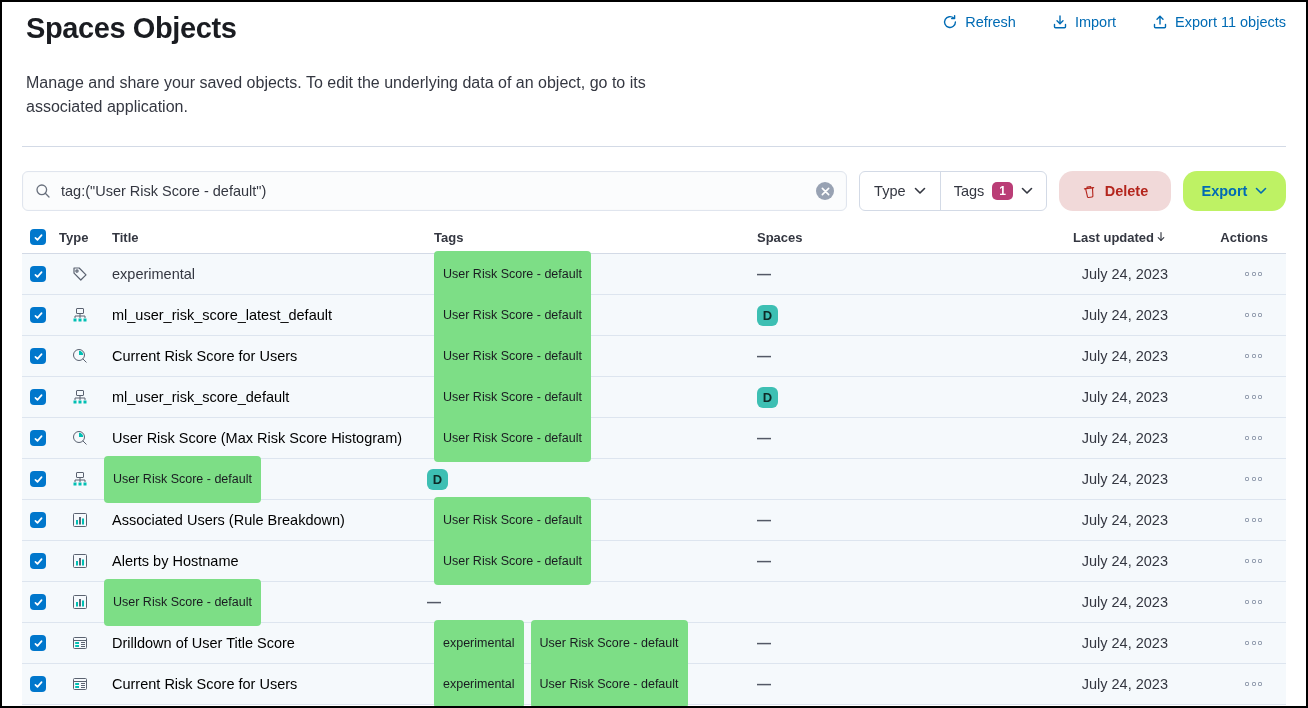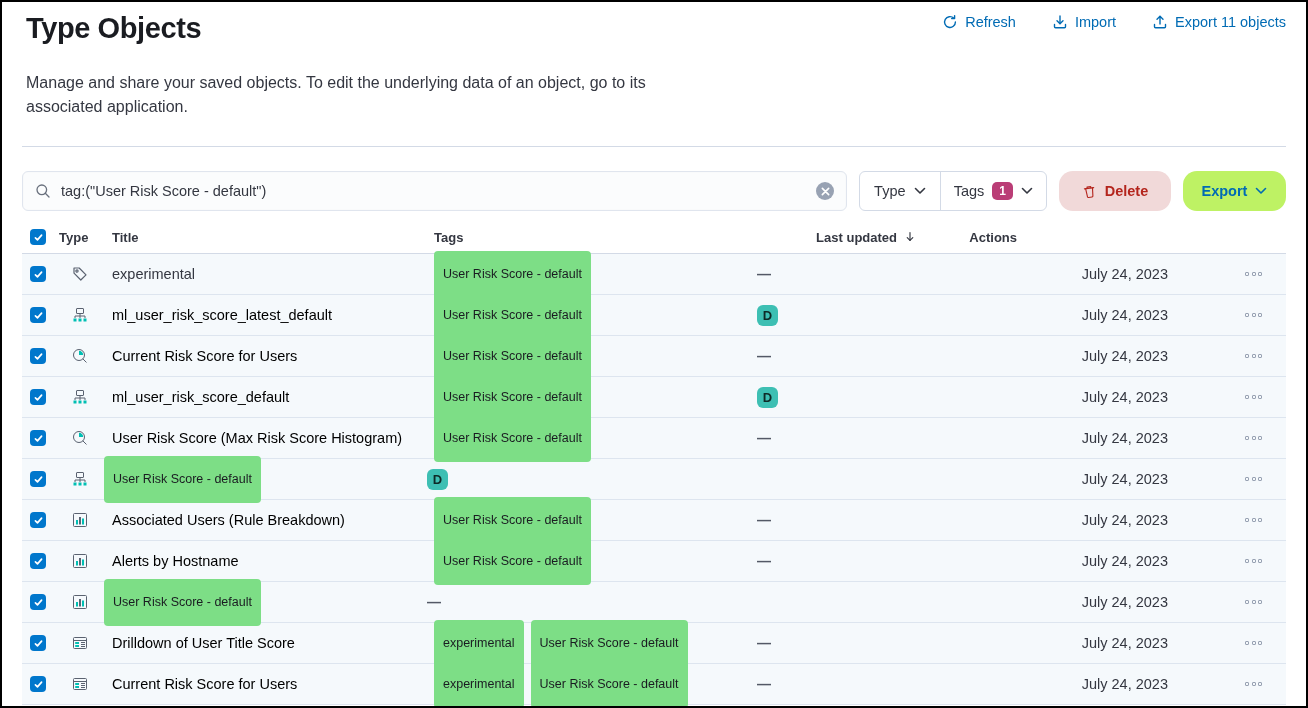--- a/index.html
+++ b/index.html
@@ -76,21 +76,21 @@
     padding-left:8px;
   }
   .c-check   { flex:0 0 16px; display:flex; align-items:center; }
   .c-type    { flex:0 0 58px; display:flex; align-items:center; }
   .thead .c-type .hdr-label { padding-left:13px; }
   .row .c-type .type-icon { margin-left:26px; width:16px; height:16px; display:inline-flex; }
   .c-title   { flex:0 0 330px; padding-left:8px; overflow:hidden; white-space:nowrap; }
   .c-tags    { flex:0 0 323px; display:flex; gap:7px; align-items:center; }
   .c-spaces  { flex:1; display:flex; align-items:center; }
   .c-updated { flex:0 0 160px; text-align:right; font-size:14.5px; color:#343741;
-               display:flex; justify-content:flex-end; align-items:center; gap:6px; }
+               display:flex; justify-content:flex-end; align-items:center; gap:0; }
   .c-actions { flex:0 0 118px; display:flex; justify-content:flex-end; padding-right:24px; }
 
   .checkbox {
     width:16px; height:16px; border-radius:4px; background:#0077cc;
     display:flex; align-items:center; justify-content:center; cursor:pointer;
   }
   .title-link { color:#000000; font-size:14.5px; font-weight:400; text-decoration:none; cursor:pointer; }
   .title-link.plain { color:#343741; font-weight:400; cursor:default; }
   .tag-badge {
     font-size:12.5px; font-weight:500; color:#1a1c21;
@@ -105,21 +105,21 @@
   .actions-icon { display:flex; gap:2.5px; cursor:pointer; padding:4px 0; }
   .actions-icon .bx { width:4px; height:4px; border:1px solid #98a2b3; border-radius:1px; background:transparent; }
   .sort-arrow { display:inline-flex; }
 </style>
 </head>
 <body>
 
 <div class="page">
 
   <div class="top-bar">
-    <h1 class="page-title">Type Objects</h1>
+    <h1 class="page-title">Spaces Objects</h1>
     <div class="header-links">
       <span class="hlink">
         <span style="display:inline-flex">
           <svg width="16" height="16" viewBox="0 0 16 16" fill="none" stroke="#006bb4" stroke-width="1.4" stroke-linecap="round" stroke-linejoin="round">
               <path d="M13.4 8a5.4 5.4 0 1 1-1.7-3.9"></path>
               <polyline points="12.6,1.6 12.6,4.6 9.6,4.6"></polyline>
             </svg>
         </span>
         <span>Refresh</span>
       </span>
@@ -214,20 +214,21 @@
           <svg width="11" height="11" viewBox="0 0 16 16" fill="none" stroke="#fff" stroke-width="2.4" stroke-linecap="round" stroke-linejoin="round">
               <path d="M3.5 8.5 6.5 11.5 12.5 4.5"></path>
             </svg>
         </span>
       </span>
       <span class="c-type">
           <span class="hdr-label">Type</span>
         </span>
       <span class="c-title">Title</span>
       <span class="c-tags">Tags</span>
+      <span class="c-spaces">Spaces</span>
       <span class="c-updated" style="font-weight:700;font-size:13px;">
         <span>Last updated</span>
         <span class="sort-arrow">
           <svg width="14" height="14" viewBox="0 0 16 16" fill="none" stroke="#343741" stroke-width="1.3" stroke-linecap="round" stroke-linejoin="round">
               <path d="M8 3v9"></path>
               <polyline points="4.8,8.7 8,11.9 11.2,8.7"></polyline>
             </svg>
         </span>
       </span>
       <span class="c-actions" style="font-weight:700;font-size:13px;padding-right:18px;">Actions</span>

